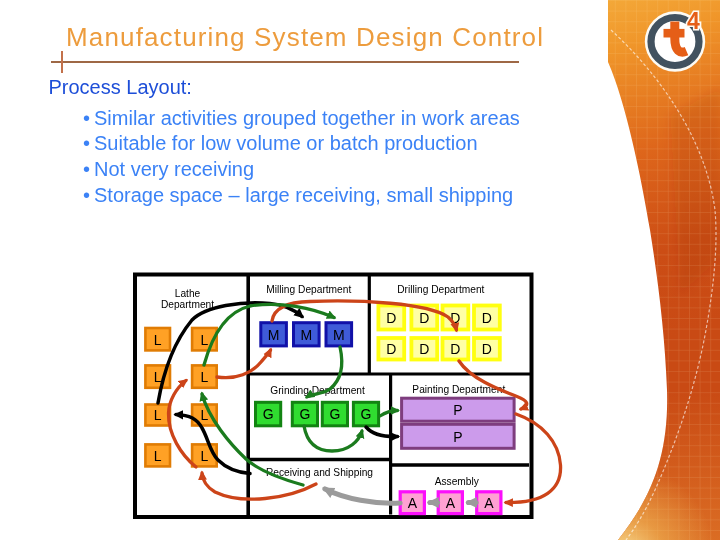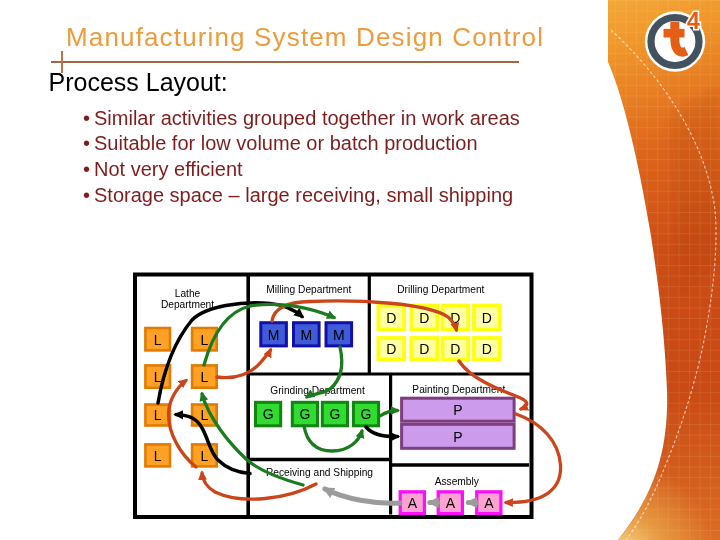--- a/index.html
+++ b/index.html
@@ -2,22 +2,22 @@
 <html><head>
 <meta charset="utf-8">
 <style>
 html,body{margin:0;padding:0;}
 body{width:720px;height:540px;background:#fff;overflow:hidden;position:relative;
   font-family:"Liberation Sans", sans-serif;}
 #title{position:absolute;left:66px;top:24px;font-size:26px;font-weight:normal;
   color:#ED9C3D;letter-spacing:1.15px;white-space:nowrap;line-height:1;}
 #rule{position:absolute;left:51px;top:61.2px;width:468px;height:1.6px;background:#9E6845;}
 #tick{position:absolute;left:60.8px;top:50.8px;width:1.9px;height:22.7px;background:#C3714A;}
-#subhead{position:absolute;left:48.5px;top:70px;font-size:25px;color:#000000;line-height:1;}
-#bullets{position:absolute;left:83px;top:105.5px;font-size:20px;color:#7f1d1d;line-height:25.8px;}
+#subhead{position:absolute;left:48.5px;top:77px;font-size:20px;color:#1d4ed8;line-height:1;}
+#bullets{position:absolute;left:83px;top:105.5px;font-size:20px;color:#3b82f6;line-height:25.8px;}
 #bullets div{white-space:nowrap;}
 svg{position:absolute;left:0;top:0;}
 </style>
 </head>
 <body>
 <svg width="720" height="540" viewBox="0 0 720 540">
  <defs>
   <linearGradient id="bandG" x1="606" y1="-50" x2="726" y2="320" gradientUnits="userSpaceOnUse">
     <stop offset="0" stop-color="#F7BA47"></stop>
     <stop offset="0.25" stop-color="#F0962A"></stop>
@@ -208,15 +208,15 @@
  </g>
 </svg>
 
 <div id="title">Manufacturing System Design Control</div>
 <div id="rule"></div>
 <div id="tick"></div>
 <div id="subhead">Process Layout:</div>
 <div id="bullets">
  <div>• Similar activities grouped together in work areas</div>
  <div>• Suitable for low volume or batch production</div>
- <div>• Not very efficient</div>
+ <div>• Not very receiving</div>
  <div>• Storage space – large receiving, small shipping</div>
 </div>
 
 </body></html>

